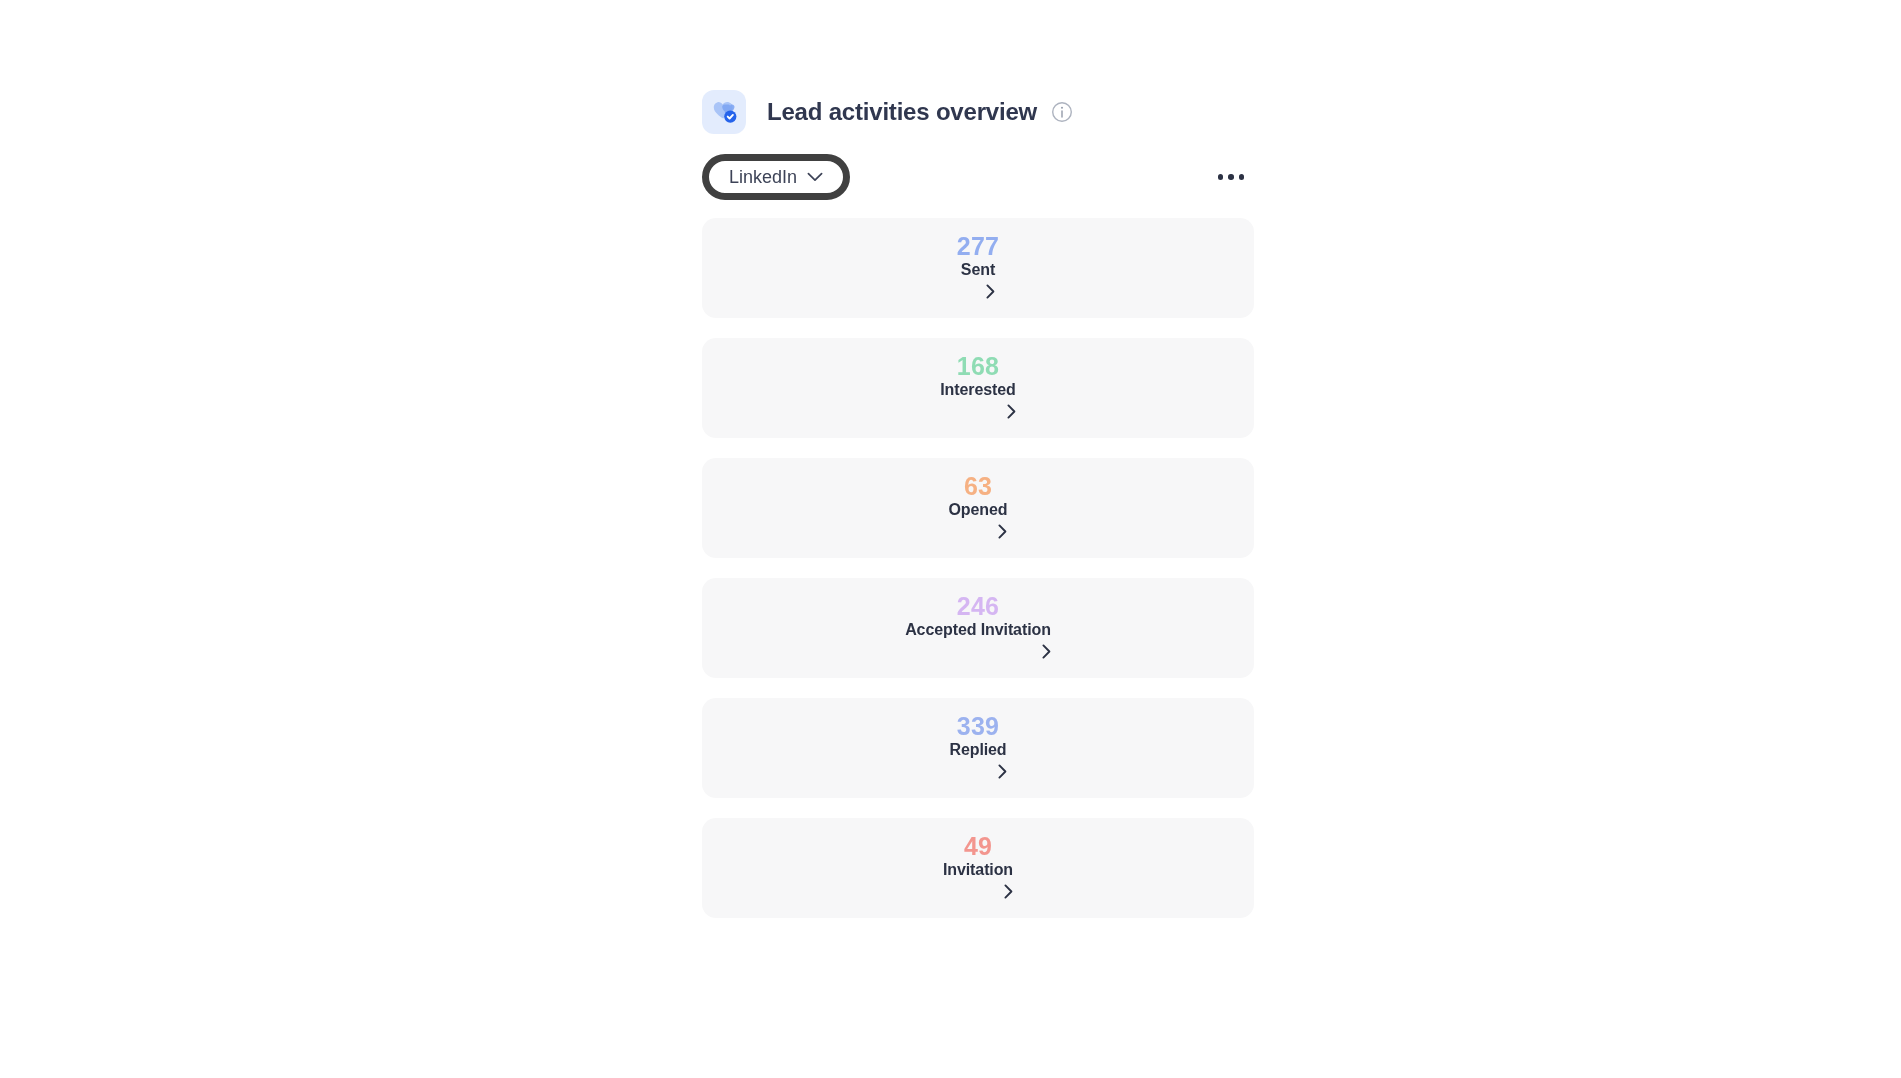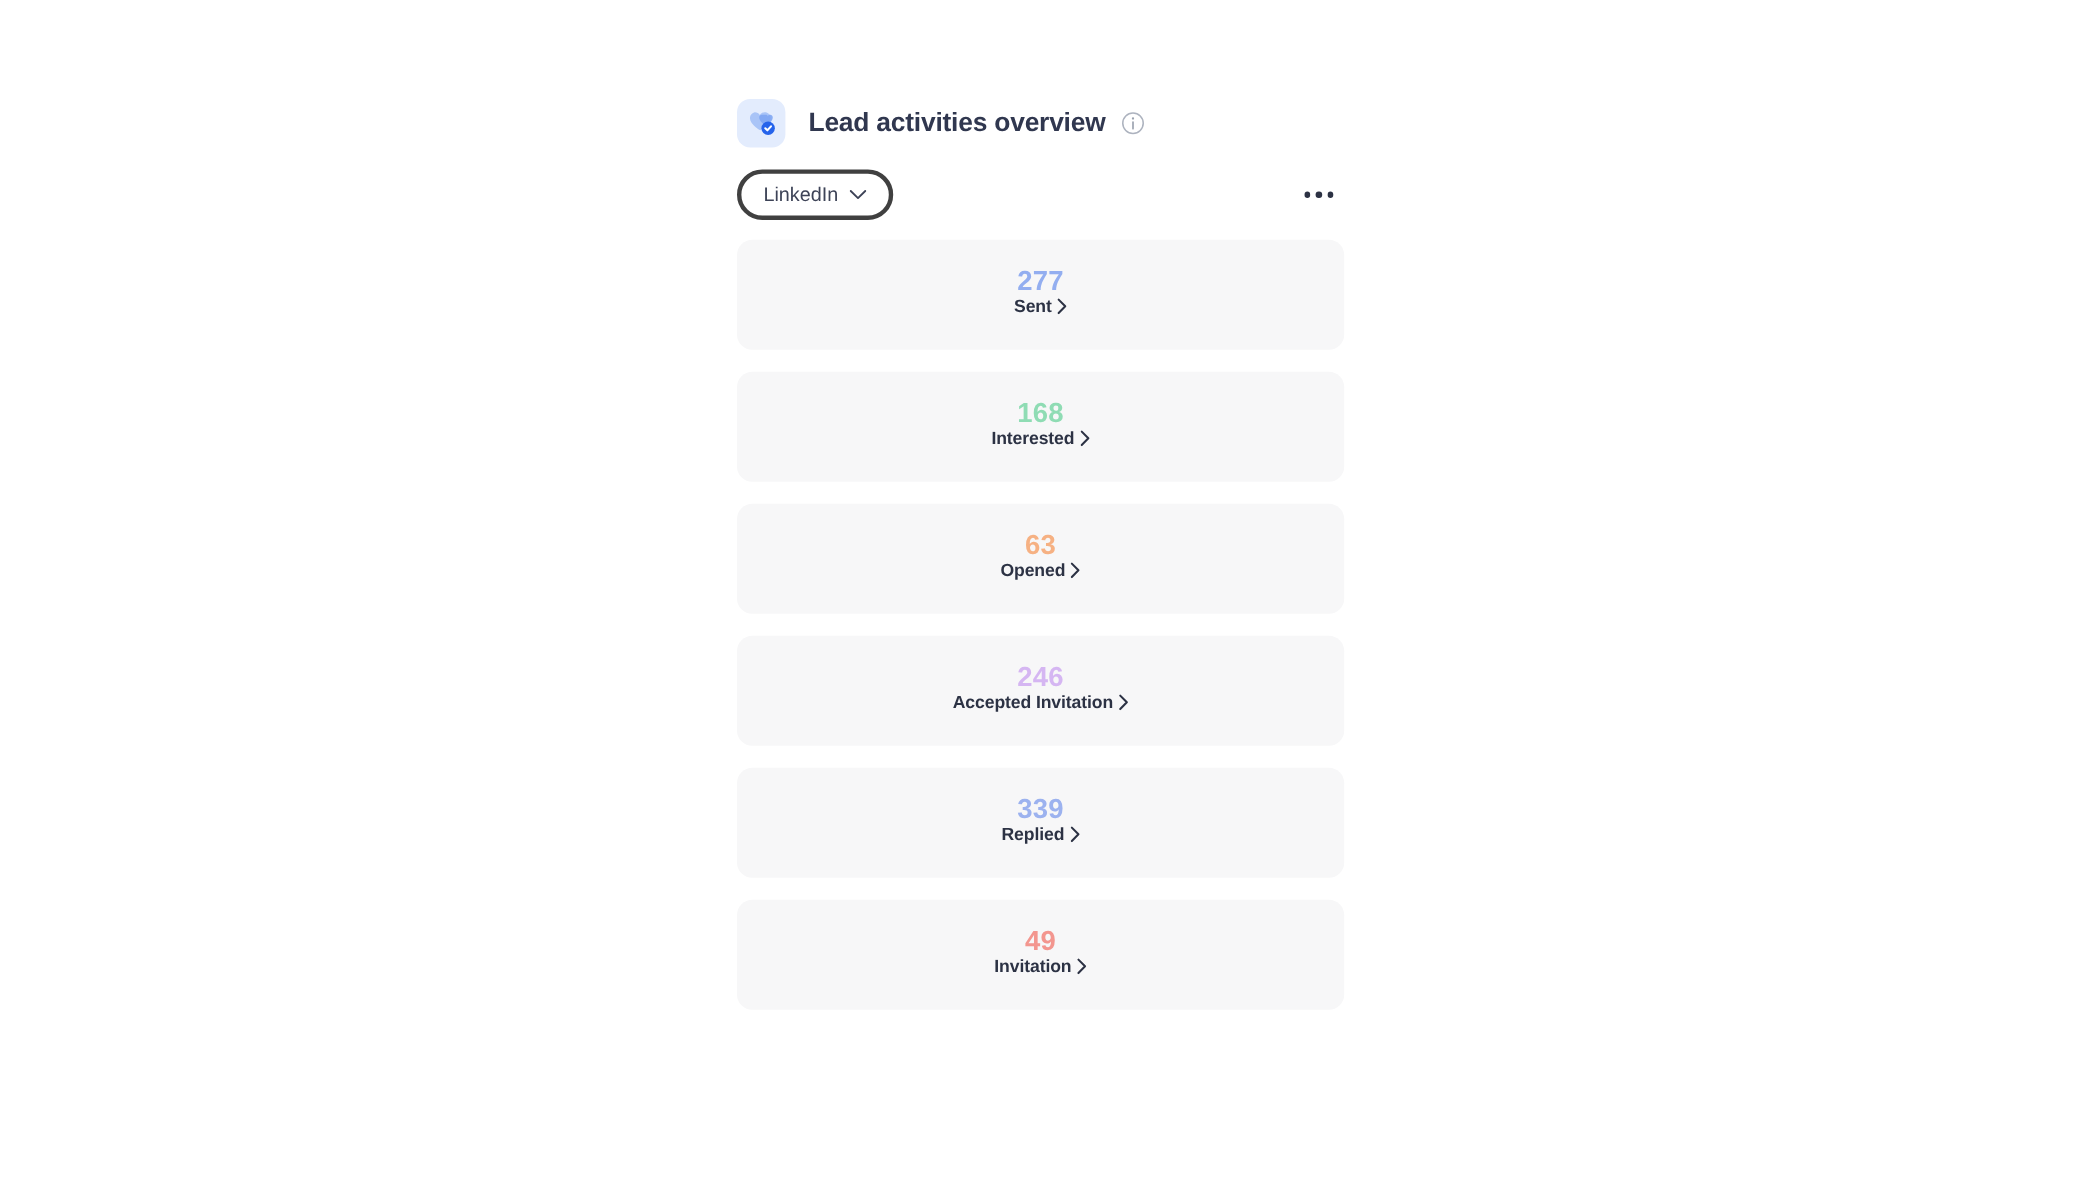--- a/index.html
+++ b/index.html
@@ -11,21 +11,21 @@
     width: 1901px;
     height: 1078px;
     font-family: "Liberation Sans", sans-serif;
     -webkit-font-smoothing: antialiased;
     overflow: hidden;
     position: relative;
   }
 
   .widget {
     position: absolute;
-    left: 670px;
+    left: 702px;
     top: 90px;
     width: 552px;
   }
 
   
   .widget-header {
     display: flex;
     align-items: center;
     height: 44px;
   }
@@ -66,21 +66,21 @@
     height: 46px;
     display: flex;
     align-items: center;
     justify-content: space-between;
   }
   .channel-select {
     height: 46px;
     min-width: 126px;
     padding: 0 20px;
     box-sizing: border-box;
-    border: 4px solid #404040;
+    border: 7px solid #404040;
     border-radius: 26px;
     background: #ffffff;
     display: flex;
     align-items: center;
     gap: 10px;
     cursor: pointer;
   }
   .channel-select-label {
     font-size: 18px;
     color: #3d4357;
@@ -126,23 +126,24 @@
     padding-bottom: 4px;
   }
   .stat-value {
     font-size: 25px;
     font-weight: bold;
     line-height: 1.05;
     letter-spacing: 0.2px;
   }
   .stat-label-row {
     display: flex;
-    align-items: flex-start;
+    align-items: flex-end;
     gap: 5px;
     margin-top: 2px;
+    flex-direction: column;
   }
   .stat-label {
     font-size: 16px;
     font-weight: bold;
     color: #2c3244;
     letter-spacing: -0.1px;
   }
   .chevron-right { display: block; }
 </style>
 </head>

